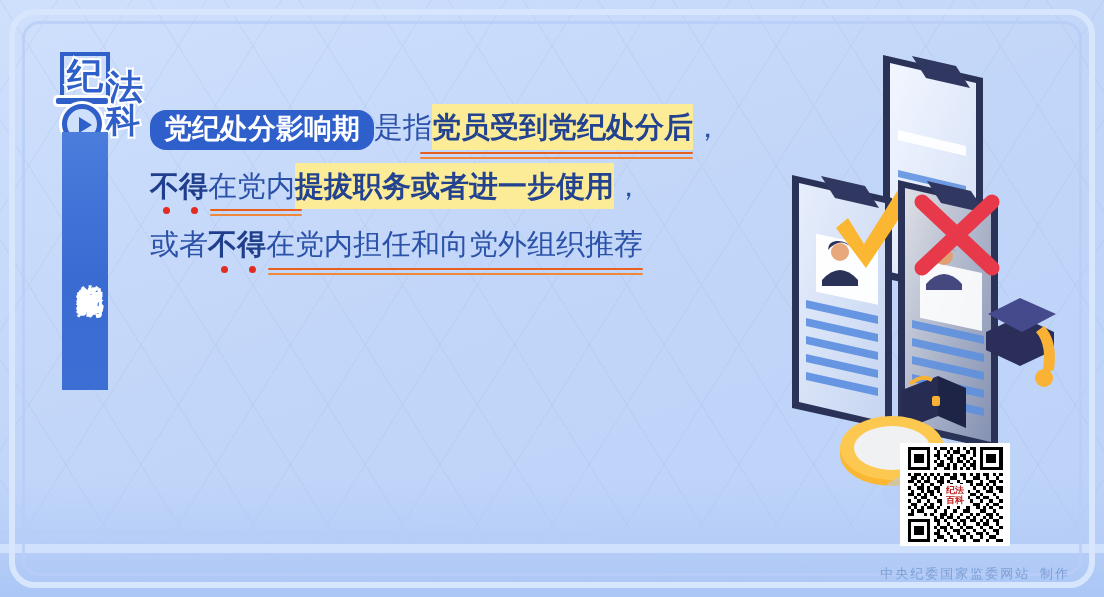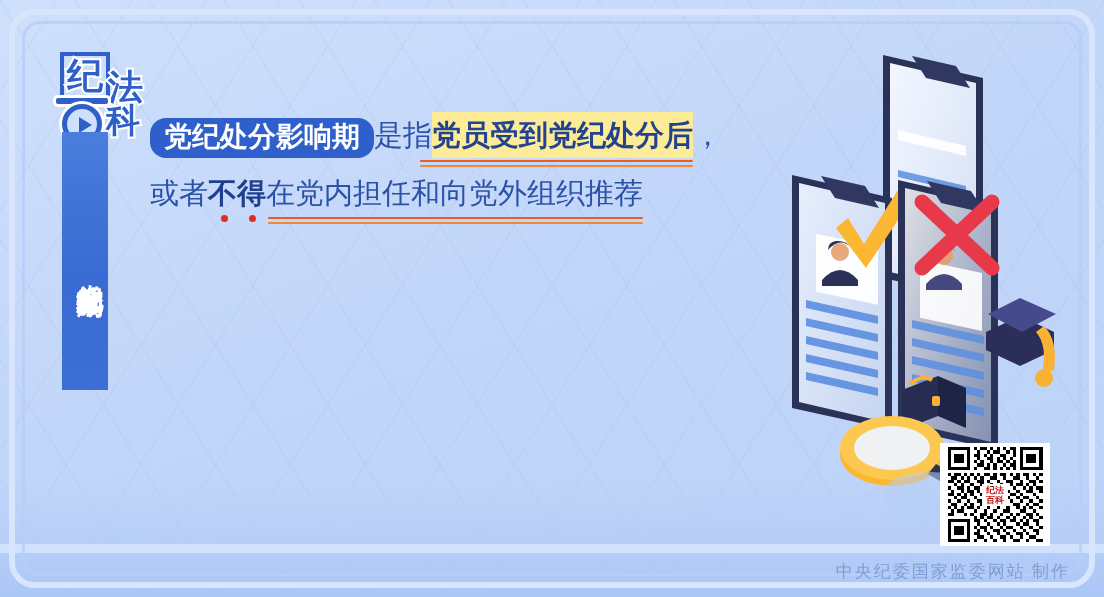--- a/index.html
+++ b/index.html
@@ -67,55 +67,55 @@
   .vbanner{
     position:absolute;left:62px;top:132px;width:46px;height:258px;
     background:linear-gradient(180deg,#4a7ddc 0%,#3a6bd2 55%,#3d6ed4 100%);
     color:#ffffff;font-weight:bold;font-size:27px;letter-spacing:1px;
     writing-mode:vertical-rl;text-orientation:upright;
     display:flex;align-items:flex-start;justify-content:center;
     padding-top:10px;box-sizing:border-box;
     font-family:"Liberation Serif","DejaVu Serif",serif;
   }
   
-  .textblock{position:absolute;left:150px;top:112px;width:720px;}
+  .textblock{position:absolute;left:150px;top:104px;width:720px;}
   .line{position:relative;height:59px;white-space:nowrap;
         font-size:29px;color:#2b52a8;line-height:44px;}
   .seg{position:relative;display:inline-block;vertical-align:baseline;}
   .hl{background:#fcec98;font-weight:bold;color:#23428f;padding:1px 0;}
   .bd{font-weight:bold;color:#1f3f8c;}
   .pill{
     display:inline-block;background:#2e5fcb;color:#ffffff;font-weight:bold;
     border-radius:16px;padding:2px 14px 4px 14px;font-size:28px;line-height:34px;
     vertical-align:middle;
   }
   .uline{
     position:absolute;height:2px;background:#e8601f;border-radius:1px;
   }
   .uline:after{
     content:"";position:absolute;left:0;right:0;top:5px;height:2px;background:#f0883c;border-radius:1px;
   }
   .dot{position:absolute;width:7px;height:7px;border-radius:50%;background:#e22b21;}
   
   .illu{position:absolute;left:780px;top:30px;width:324px;height:540px;}
   .qr{
-    position:absolute;left:940px;top:443px;width:110px;height:103px;background:#ffffff;
+    position:absolute;left:900px;top:443px;width:110px;height:103px;background:#ffffff;
     padding:4px;box-sizing:border-box;
   }
   .qr-inner{width:100%;height:100%;position:relative;}
   .qr-logo{
     position:absolute;left:50%;top:50%;transform:translate(-50%,-50%);
     width:26px;height:22px;background:#ffffff;color:#c01a1a;font-size:9px;
     font-weight:bold;line-height:10px;text-align:center;
     display:flex;align-items:center;justify-content:center;
     font-family:"Liberation Serif","DejaVu Serif",serif;
   }
   .footer{
-    position:absolute;right:34px;bottom:14px;color:#7d9ed4;font-size:17px;
-    letter-spacing:2px;font-family:Liberation Serif, serif;
+    position:absolute;right:34px;bottom:14px;color:#7d9ed4;font-size:13px;
+    letter-spacing:2px;font-family:Liberation Mono, monospace;
   }
 </style>
 </head>
 <body>
 
 <div class="stage">
 
   <div class="grid"></div>
   <div class="floor"></div>
   <div class="floor-line l1"></div>
@@ -473,18 +473,19 @@
             <rect x="24" y="28" width="1" height="1"></rect>
             <rect x="27" y="28" width="2" height="1"></rect>
         </g>
       </svg>
       <div class="qr-logo">纪法百科</div>
     </div>
   </div>
 
   <div class="textblock">
       <div class="line"><span class="pill">党纪处分影响期</span><span class="seg"> 是指</span><span class="seg hl">党员受到党纪处分后</span><span class="seg">，</span><span class="uline" style="left: 270px; width: 273px; top: 48px;"></span></div>
+      <div class="line"><span class="seg bd">不得</span><span class="seg">在党内</span><span class="seg hl">提拔职务或者进一步使用</span><span class="seg">，</span><span class="dot" style="left: 12.76px; top: 44px;"></span><span class="dot" style="left: 40.6px; top: 44px;"></span><span class="uline" style="left: 60px; width: 92px; top: 46px;"></span></div>
       <div class="line"><span class="seg">或者</span><span class="seg bd">不得</span><span class="seg">在党内担任和向党外组织推荐</span><span class="dot" style="left: 70.76px; top: 44px;"></span><span class="dot" style="left: 98.6px; top: 44px;"></span><span class="uline" style="left: 118px; width: 375px; top: 46px;"></span></div>
     </div>
 
   <div class="footer">中央纪委国家监委网站 制作</div>
 
 </div>
 
 </body></html>

